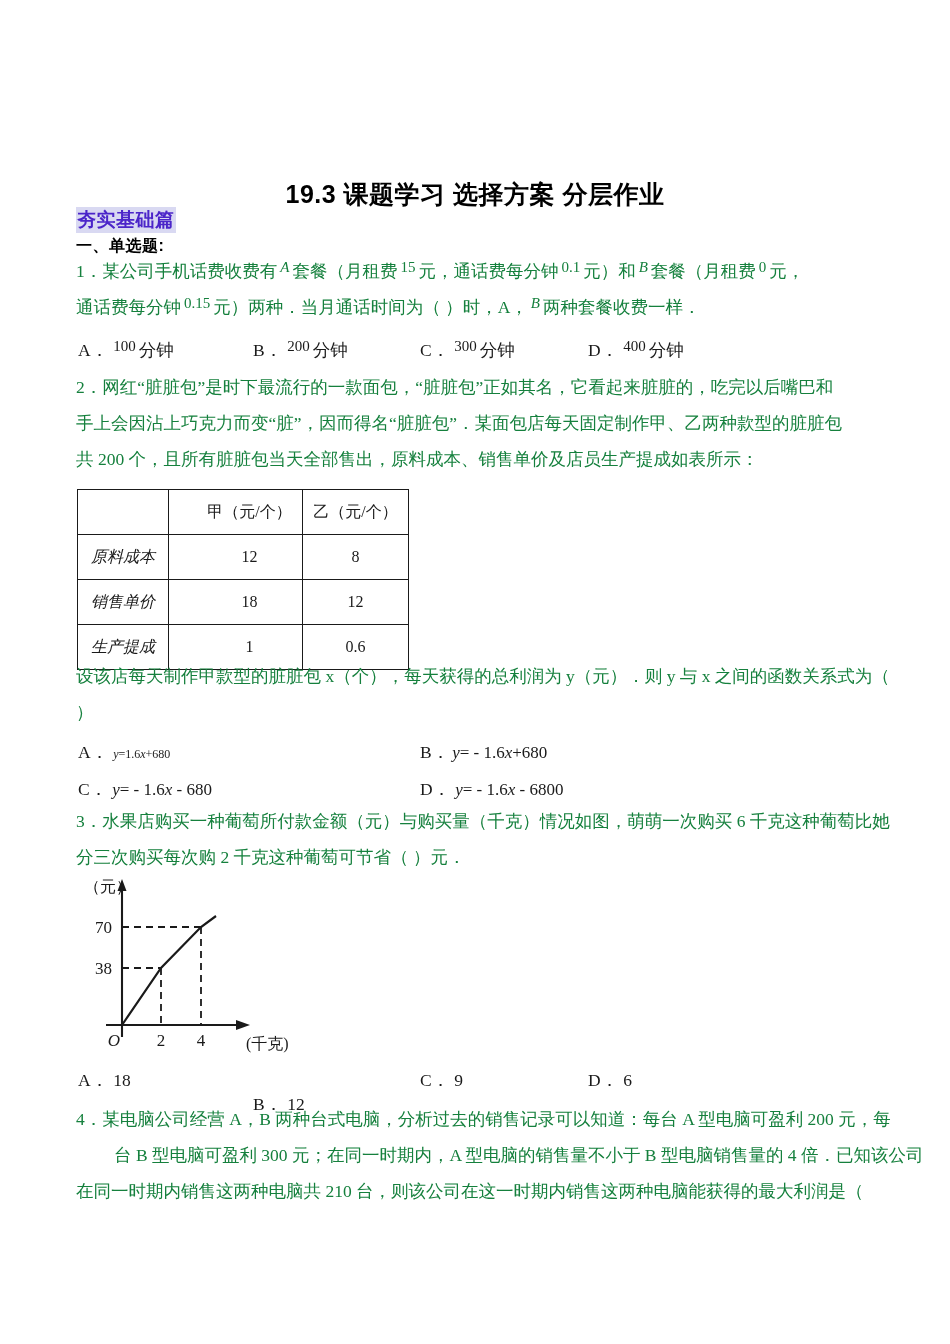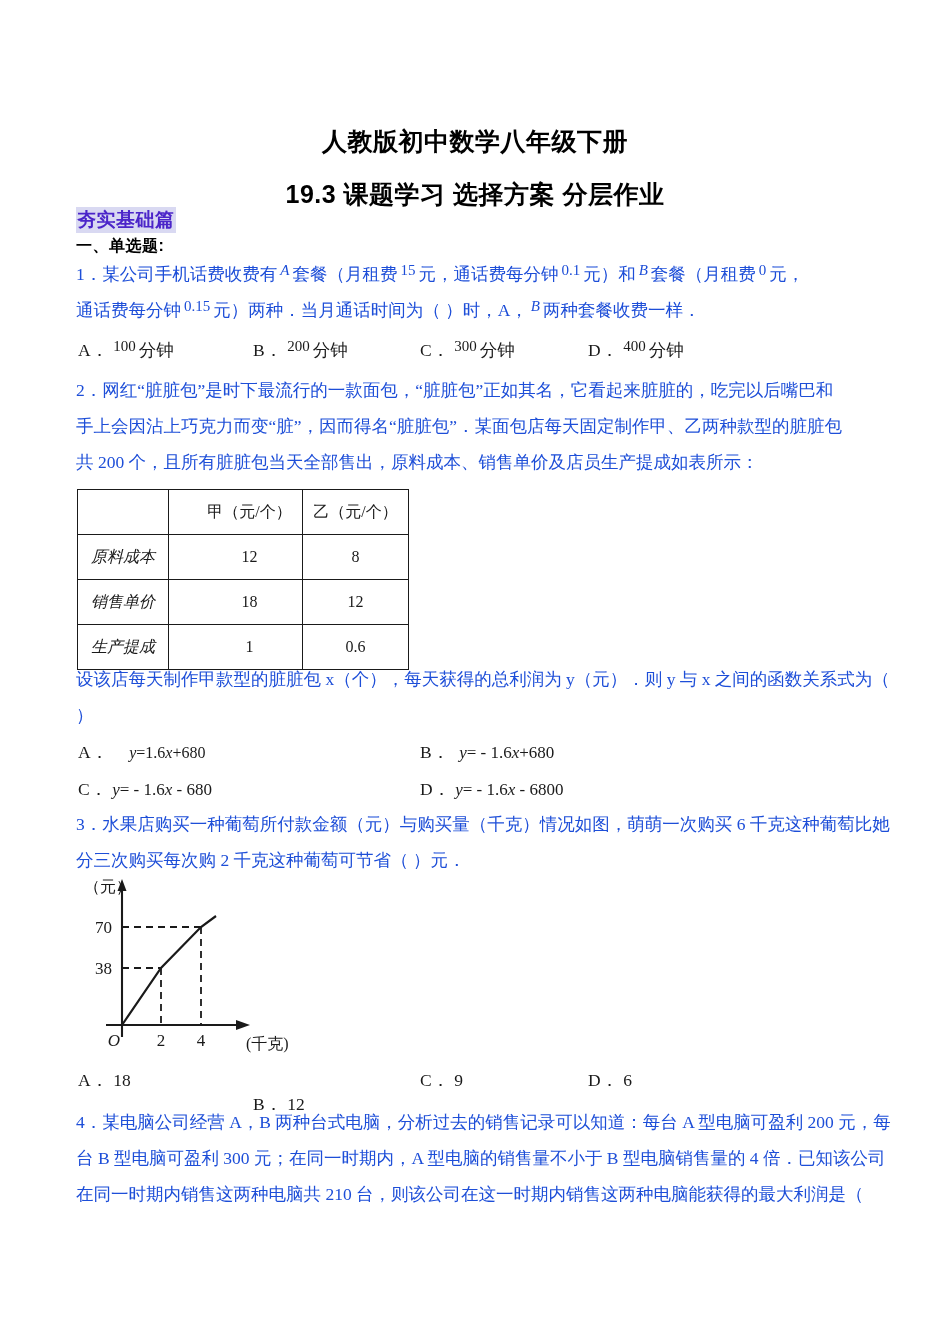--- a/index.html
+++ b/index.html
@@ -31,21 +31,21 @@
   }
   .subhead{
     position:absolute;left:76px;top:236px;
     font-family:"Liberation Sans","DejaVu Sans",sans-serif;
     font-weight:bold;font-size:16px;color:#000;letter-spacing:.5px;
   }
 
   
   .line{
     position:absolute;left:76px;
-    font-size:17.5px;line-height:24px;color:#1d4ed8;
+    font-size:17.5px;line-height:19px;color:#15803d;
     white-space:nowrap;
   }
   .q-num{letter-spacing:0px;}
   .mt{ 
     font-size:15px;
     position:relative;top:-5px;
     padding:0 3px;
     font-family:"Liberation Serif","DejaVu Serif",serif;
   }
   .mtv{ 
@@ -79,21 +79,20 @@
   .graph{position:absolute;left:70px;top:872px;width:300px;height:190px;}
 
   
   [data-interactable="true"]{cursor:default;}
 </style>
 </head>
 <body>
 
 <div class="page" data-interactable="false">
 
-  <div class="doc-title" id="title1" data-interactable="false">人教版初中数学八年级下册</div>
   <div class="doc-title" id="title2" data-interactable="false">19.3  课题学习 选择方案 分层作业</div>
 
   <div class="section-tag" data-interactable="false">夯实基础篇</div>
   <div class="subhead" data-interactable="false">一、单选题:</div>
 
   <div class="line" id="q1l1" style="top:262px;" data-interactable="false">
     <span class="q-num" data-interactable="false">1．</span><span id="q1l1seg" data-interactable="false"><span data-interactable="false">某公司手机话费收费有</span><span class="mt mtv" data-interactable="false">A</span><span data-interactable="false">套餐（月租费</span><span class="mt" data-interactable="false">15</span><span data-interactable="false">元，通话费每分钟</span><span class="mt" data-interactable="false">0.1</span><span data-interactable="false">元）和</span><span class="mt mtv" data-interactable="false">B</span><span data-interactable="false">套餐（月租费</span><span class="mt" data-interactable="false">0</span><span data-interactable="false">元，</span></span>
   </div>
   <div class="line" id="q1l2" style="top:298px;" data-interactable="false">
     <span id="q1l2seg" data-interactable="false"><span data-interactable="false">通话费每分钟</span><span class="mt" data-interactable="false">0.15</span><span data-interactable="false">元）两种．当月通话时间为（   ）时，A，</span><span class="mt mtv" data-interactable="false">B</span><span data-interactable="false">两种套餐收费一样．</span></span>
@@ -133,22 +132,22 @@
         <td class="c1" data-interactable="false">1</td>
         <td class="c2" data-interactable="false">0.6</td>
       </tr>
     </tbody>
   </table>
 
   <div class="line" style="top:667px;" data-interactable="false">设该店每天制作甲款型的脏脏包 x（个），每天获得的总利润为 y（元）．则 y 与 x 之间的函数关系式为（</div>
   <div class="line" style="top:703px;" data-interactable="false">）</div>
 
   <div class="optrow" style="top:740px;" data-interactable="false">
-    <div class="opt" id="q2oA" data-interactable="true" style="left: 78px;"><span class="lbl" data-interactable="false">A．</span><span data-interactable="false" style="font-style: normal; font-size: 16px; margin-left: 19px;"><i>y</i>=1.6<i>x</i>+680</span></div>
-    <div class="opt" id="q2oB" data-interactable="true" style="left: 420px;"><span class="lbl" data-interactable="false">B．</span><span data-interactable="false" style="font-style: normal; font-size: 17px; margin-left: 8px;"><i>y</i>= - 1.6<i>x</i>+680</span></div>
+    <div class="opt" id="q2oA" data-interactable="true" style="left: 78px;"><span class="lbl" data-interactable="false">A．</span><span data-interactable="false" style="font-style: normal; font-size: 12px; margin-left: 3px;"><i>y</i>=1.6<i>x</i>+680</span></div>
+    <div class="opt" id="q2oB" data-interactable="true" style="left: 420px;"><span class="lbl" data-interactable="false">B．</span><span data-interactable="false" style="font-style: normal; font-size: 17px; margin-left: 1px;"><i>y</i>= - 1.6<i>x</i>+680</span></div>
   </div>
   <div class="optrow" style="top:777px;padding-left:8px;" data-interactable="false">
     <div class="opt" id="q2oC" data-interactable="true" style="left: 78px;"><span class="lbl" data-interactable="false">C．</span><span data-interactable="false" style="font-style: normal; font-size: 17px; margin-left: 3px;"><i>y</i>= - 1.6<i>x</i> - 680</span></div>
     <div class="opt" id="q2oD" data-interactable="true" style="left: 420px;"><span class="lbl" data-interactable="false">D．</span><span data-interactable="false" style="font-style: normal; font-size: 17px; margin-left: 3px;"><i>y</i>= - 1.6<i>x</i> - 6800</span></div>
   </div>
 
   <div class="line" style="top:812px;" data-interactable="false">
     <span class="q-num" data-interactable="false">3．</span><span data-interactable="false">水果店购买一种葡萄所付款金额（元）与购买量（千克）情况如图，萌萌一次购买 6 千克这种葡萄比她</span>
   </div>
   <div class="line" style="top:848px;" data-interactable="false">分三次购买每次购 2 千克这种葡萄可节省（   ）元．</div>
@@ -182,16 +181,16 @@
   <div class="optrow" style="top:1068px;" data-interactable="false">
     <div class="opt" id="q3oA" data-interactable="true" style="left: 78px;"><span class="lbl" data-interactable="false">A．</span><span data-interactable="false" style="margin-left: 3px;">18</span></div>
     <div class="opt" id="q3oB" data-interactable="true" style="left: 253px; margin-top: 24px;"><span class="lbl" data-interactable="false">B．</span><span data-interactable="false" style="margin-left: 3px;">12</span></div>
     <div class="opt" id="q3oC" data-interactable="true" style="left: 420px;"><span class="lbl" data-interactable="false">C．</span><span data-interactable="false" style="margin-left: 3px;">9</span></div>
     <div class="opt" id="q3oD" data-interactable="true" style="left: 588px;"><span class="lbl" data-interactable="false">D．</span><span data-interactable="false" style="margin-left: 3px;">6</span></div>
   </div>
 
   <div class="line" style="top:1110px;" data-interactable="false">
     <span class="q-num" data-interactable="false">4．</span><span data-interactable="false">某电脑公司经营 A，B 两种台式电脑，分析过去的销售记录可以知道：每台 A 型电脑可盈利 200 元，每</span>
   </div>
-  <div class="line" style="top:1146px;" data-interactable="false">台 B 型电脑可盈利 300 元；在同一时期内，A 型电脑的销售量不小于 B 型电脑销售量的 4 倍．已知该公司</div>
+  <div class="line" style="top:1146px;margin-left:38px;" data-interactable="false">台 B 型电脑可盈利 300 元；在同一时期内，A 型电脑的销售量不小于 B 型电脑销售量的 4 倍．已知该公司</div>
   <div class="line" style="top:1182px;" data-interactable="false">在同一时期内销售这两种电脑共 210 台，则该公司在这一时期内销售这两种电脑能获得的最大利润是（</div>
 
 </div>
 
 </body></html>

